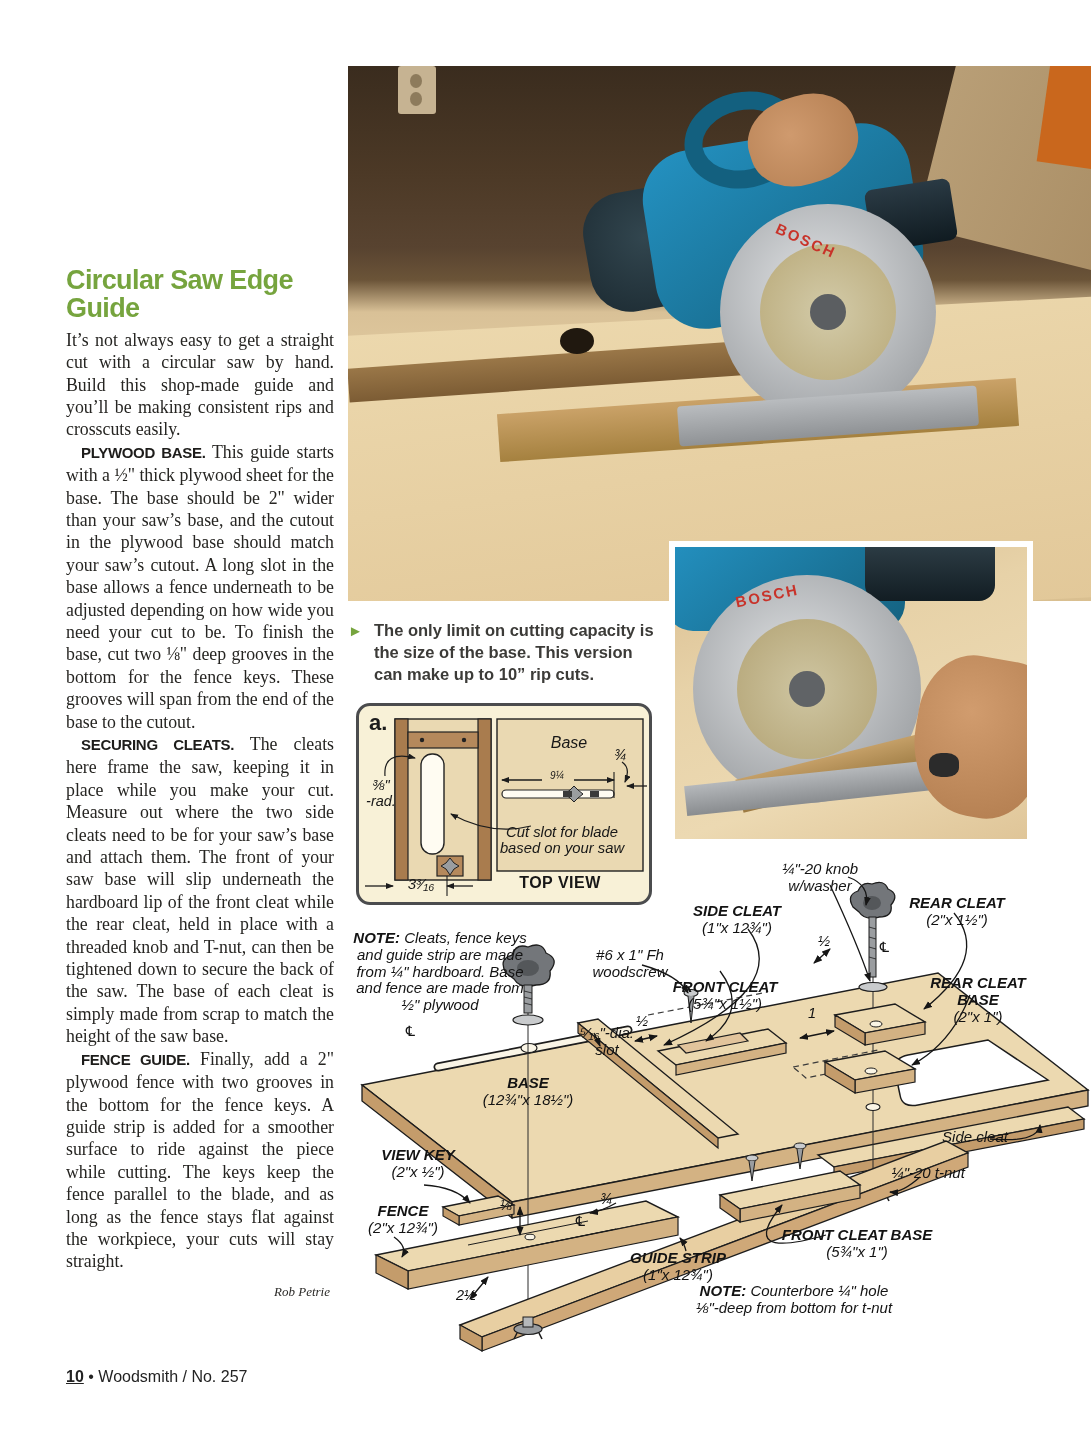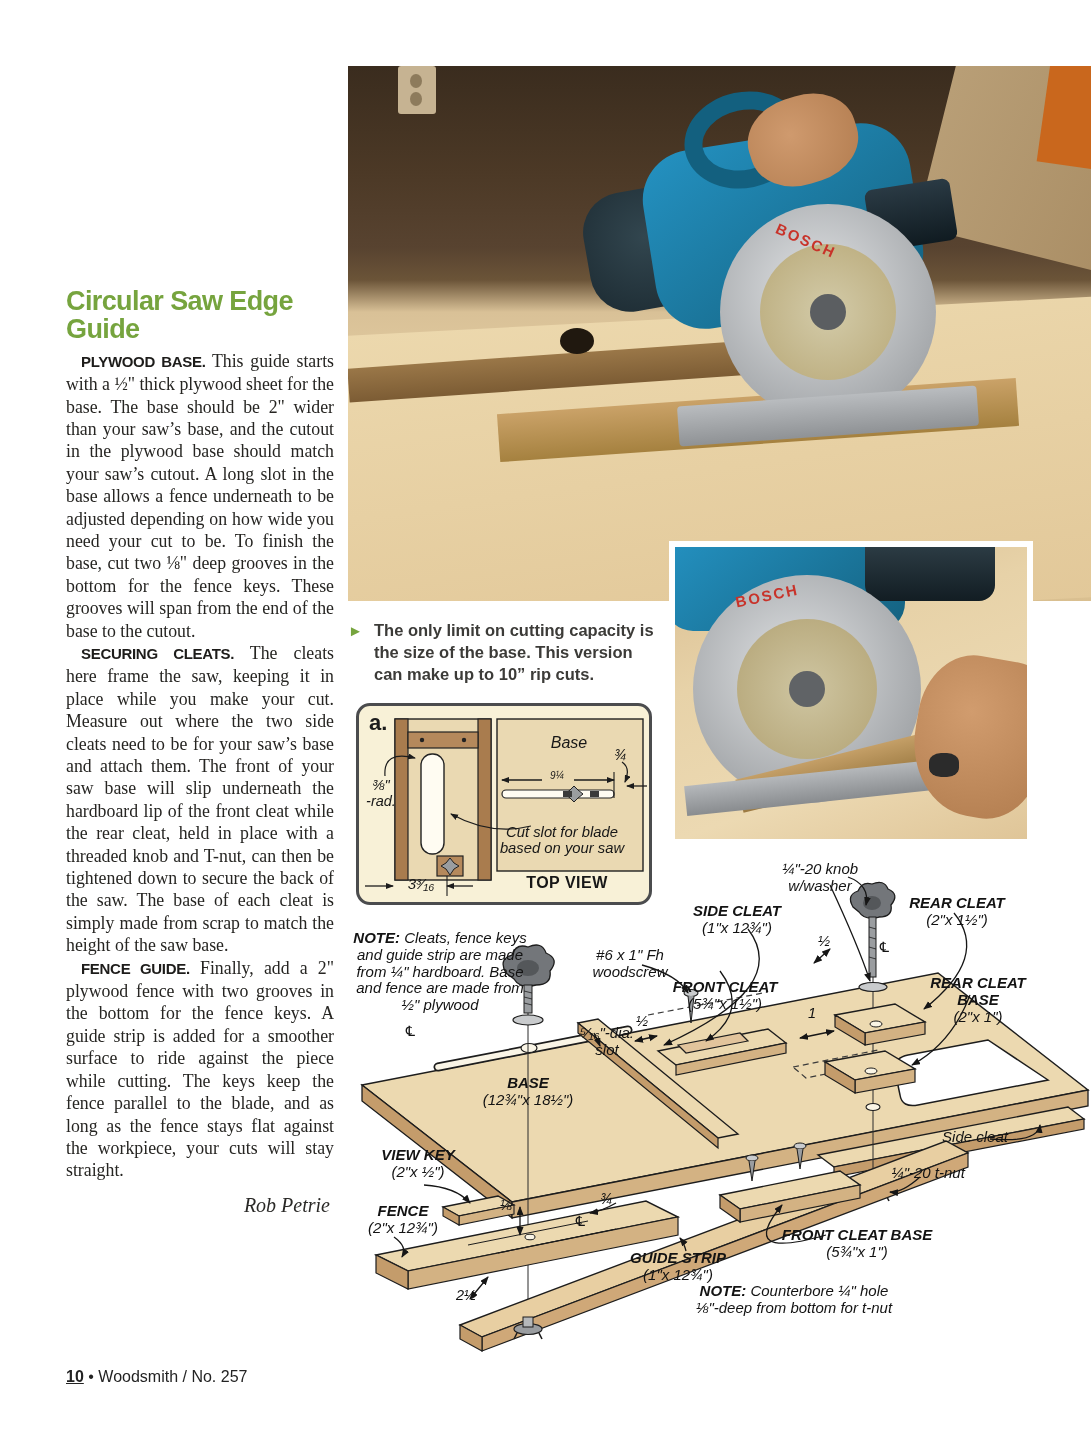--- a/index.html
+++ b/index.html
@@ -1,26 +1,26 @@
 <!DOCTYPE html>
 <html><head>
 <meta charset="utf-8">
 <style>
   html,body{margin:0;padding:0;background:#888;}
   .page{position:relative;width:1091px;height:1432px;background:#ffffff;margin:0 auto;overflow:hidden;
         font-family:"Liberation Serif","DejaVu Serif",serif;}
   
-  .article{position:absolute;left:66px;top:266px;width:268px;margin-top:21px;}
+  .article{position:absolute;left:66px;top:266px;width:268px;}
   .article h1{margin:0 0 6px 0;font-family:"Liberation Sans","DejaVu Sans",sans-serif;
       font-weight:bold;font-size:27px;letter-spacing:-0.6px;color:#76a43e;line-height:1.05;}
   .article p{margin:0;font-size:17.8px;line-height:22.4px;color:#262522;text-align:justify;}
   .article p.indent{text-indent:15px;}
   .lead{font-family:"Liberation Sans","DejaVu Sans",sans-serif;font-weight:bold;font-size:15px;
       letter-spacing:-0.3px;color:#1d1c1a;}
-  .byline{margin-top:10px;text-align:right;font-style:italic;font-size:20px;color:#2a2927;line-height:1.35;
+  .byline{margin-top:10px;text-align:right;font-style:italic;font-size:13px;color:#2a2927;line-height:1.35;
       padding-right:4px;}
   
   .footer{position:absolute;left:66px;top:1368px;font-family:"Liberation Sans","DejaVu Sans",sans-serif;
       font-size:16px;color:#232323;}
   .footer .num{font-weight:bold;text-decoration:underline;}
   
   .photo{position:absolute;overflow:hidden;}
   .photo-main{left:348px;top:66px;width:743px;height:535px;
       background:linear-gradient(180deg,#3a2c1e 0%,#4c3926 20%,#584330 34%,#6b5438 40%,#d9c197 46%,#e7d2a7 66%,#e2cb9e 88%,#d9bf90 100%);}
   .photo-detail{left:669px;top:541px;width:364px;height:304px;border:6px solid #ffffff;box-sizing:border-box;
@@ -55,20 +55,21 @@
   .clsym{font-family:"DejaVu Sans",sans-serif;font-style:italic;font-size:14px;color:#131313;}
   svg{display:block;}
 </style>
 </head>
 <body>
 
 <div class="page">
 
   <div class="article">
     <h1>Circular Saw Edge Guide</h1>
+    <p><span>It’s not always easy to get a straight cut with a circular saw by hand. Build this shop-made guide and you’ll be making consistent rips and crosscuts easily.</span></p>
     <p class="indent"><span class="lead">PLYWOOD BASE.</span> <span>This guide starts with a ½" thick plywood sheet for the base. The base should be 2" wider than your saw’s base, and the cutout in the plywood base should match your saw’s cutout. A long slot in the base allows a fence underneath to be adjusted depending on how wide you need your cut to be. To finish the base, cut two ⅛" deep grooves in the bottom for the fence keys. These grooves will span from the end of the base to the cutout.</span></p>
     <p class="indent"><span class="lead">SECURING CLEATS.</span> <span>The cleats here frame the saw, keeping it in place while you make your cut. Measure out where the two side cleats need to be for your saw’s base and attach them. The front of your saw base will slip underneath the hardboard lip of the front cleat while the rear cleat, held in place with a threaded knob and T-nut, can then be tightened down to secure the back of the saw. The base of each cleat is simply made from scrap to match the height of the saw base.</span></p>
     <p class="indent"><span class="lead">FENCE GUIDE.</span> <span>Finally, add a 2" plywood fence with two grooves in the bottom for the fence keys. A guide strip is added for a smoother surface to ride against the piece while cutting. The keys keep the fence parallel to the blade, and as long as the fence stays flat against the workpiece, your cuts will stay straight.</span></p>
     <div class="byline">
       <div>Rob Petrie</div>
     </div>
   </div>
 
   <div class="photo photo-main">
     <div class="ph" style="left:50px;top:0;width:38px;height:48px;background:#c6b392;border-radius:3px;"></div>
@@ -156,21 +157,21 @@
     </svg>
     <div class="alabel" style="left:180px;top:28px;width:60px;font-size:16px;">Base</div>
     <div class="alabel" style="left:2px;top:72px;width:40px;">
       <span>⅜"</span><br>
       <span>-rad.</span>
     </div>
     <div class="alabel" style="left:178px;top:64px;width:40px;font-size:10px;">9¼</div>
     <div class="alabel" style="left:248px;top:42px;width:26px;">¾</div>
     <div class="alabel" style="left:128px;top:118px;width:150px;font-size:14.8px;">Cut slot for blade based on your saw</div>
     <div class="alabel" style="left:36px;top:170px;width:52px;font-size:15px;">3³⁄₁₆</div>
-    <div class="alabel bold" style="left:148px;top:168px;width:120px;font-size:16px;letter-spacing:0.5px;">TOP VIEW</div>
+    <div class="alabel bold" style="left:141px;top:168px;width:120px;font-size:16px;letter-spacing:0.5px;">TOP VIEW</div>
   </div>
 
   <div class="diagram">
     <svg width="743" height="540" viewBox="0 0 743 540">
       <defs>
         <marker id="dh" markerWidth="10" markerHeight="9" refX="8" refY="3.5" orient="auto" markerUnits="userSpaceOnUse">
             <path d="M0,0 L9,3.5 L0,7 z" fill="#161616"></path>
           </marker>
         <marker id="dhr" markerWidth="10" markerHeight="9" refX="8" refY="3.5" orient="auto-start-reverse" markerUnits="userSpaceOnUse">
             <path d="M0,0 L9,3.5 L0,7 z" fill="#161616"></path>

